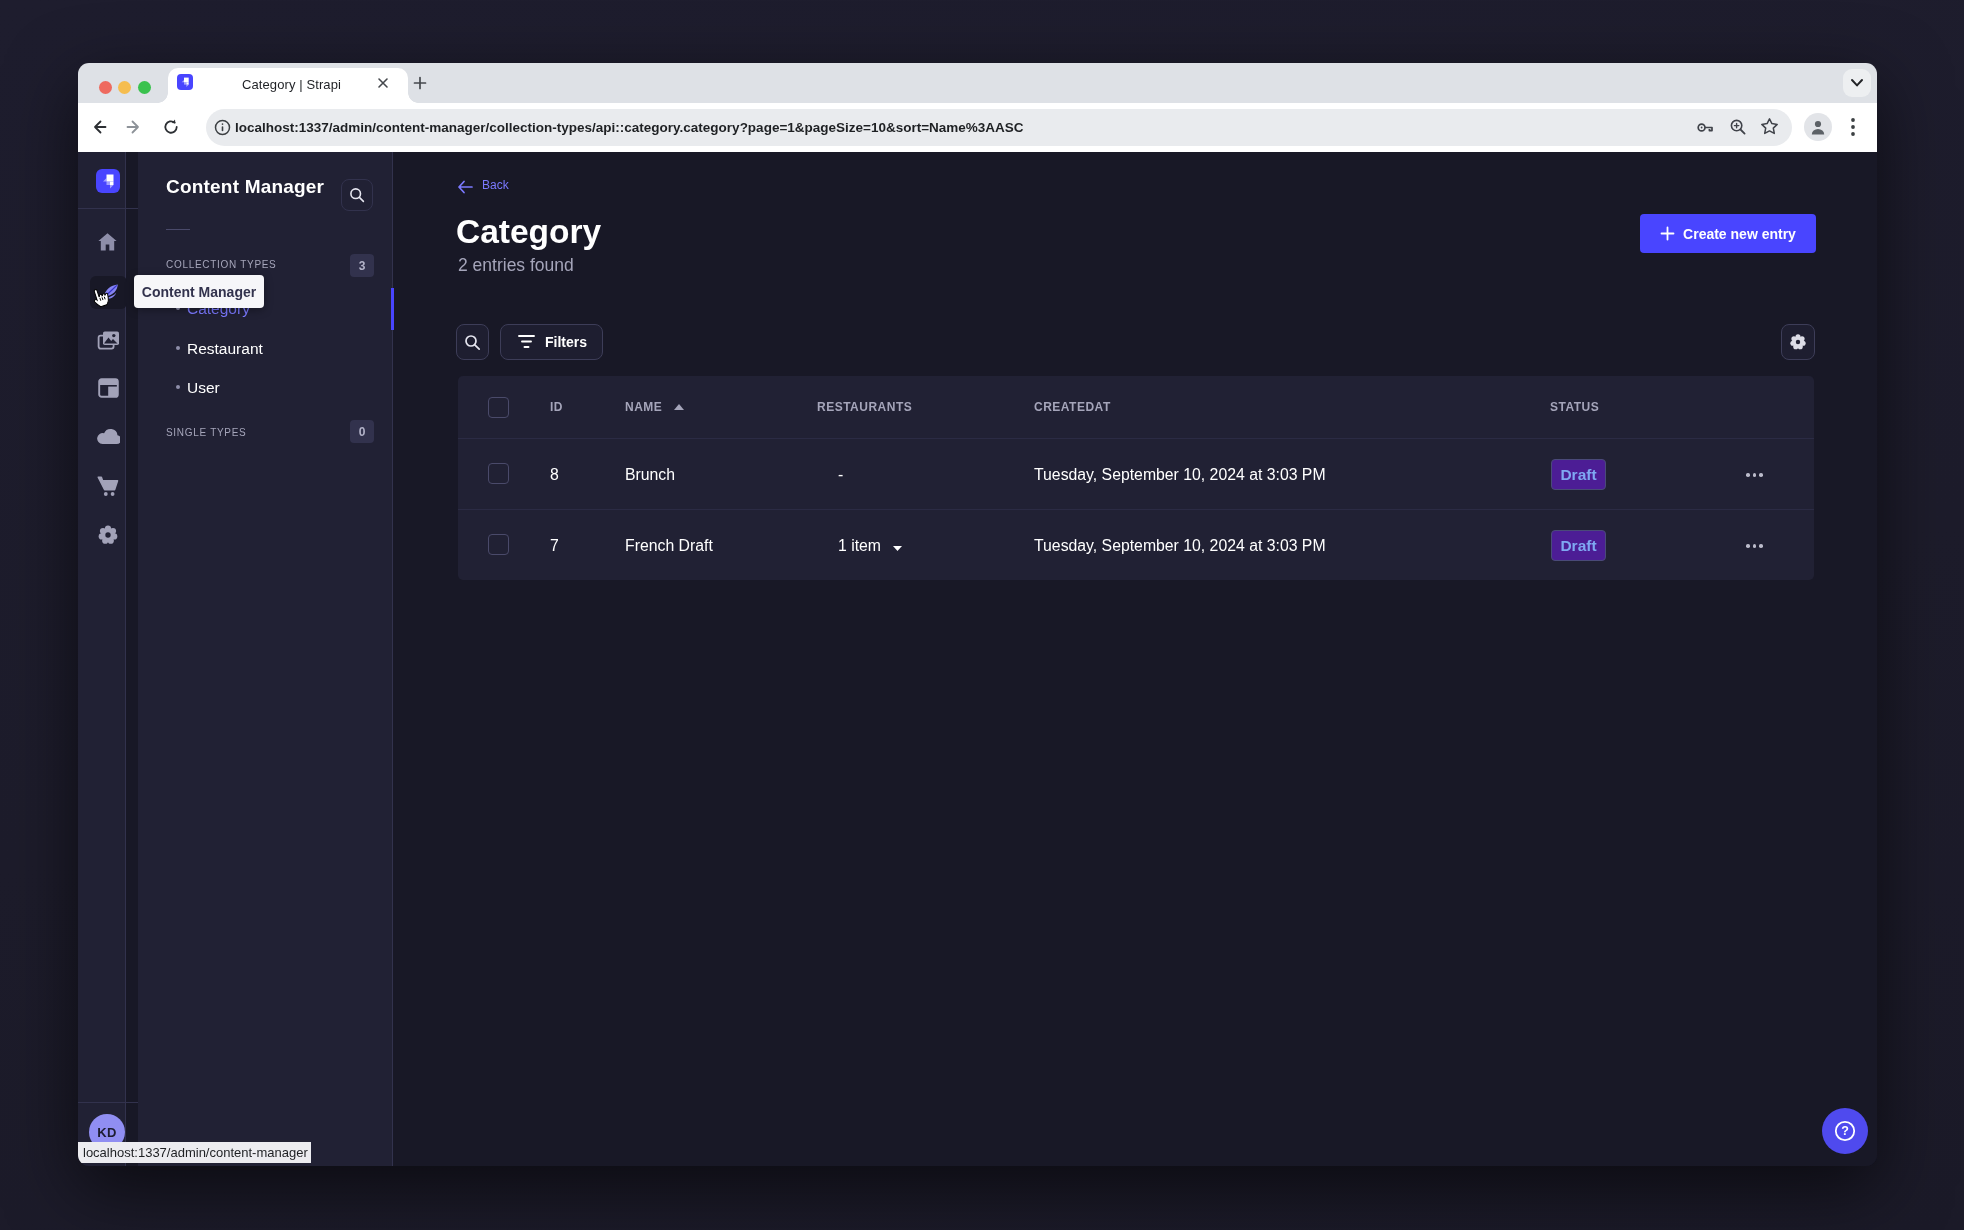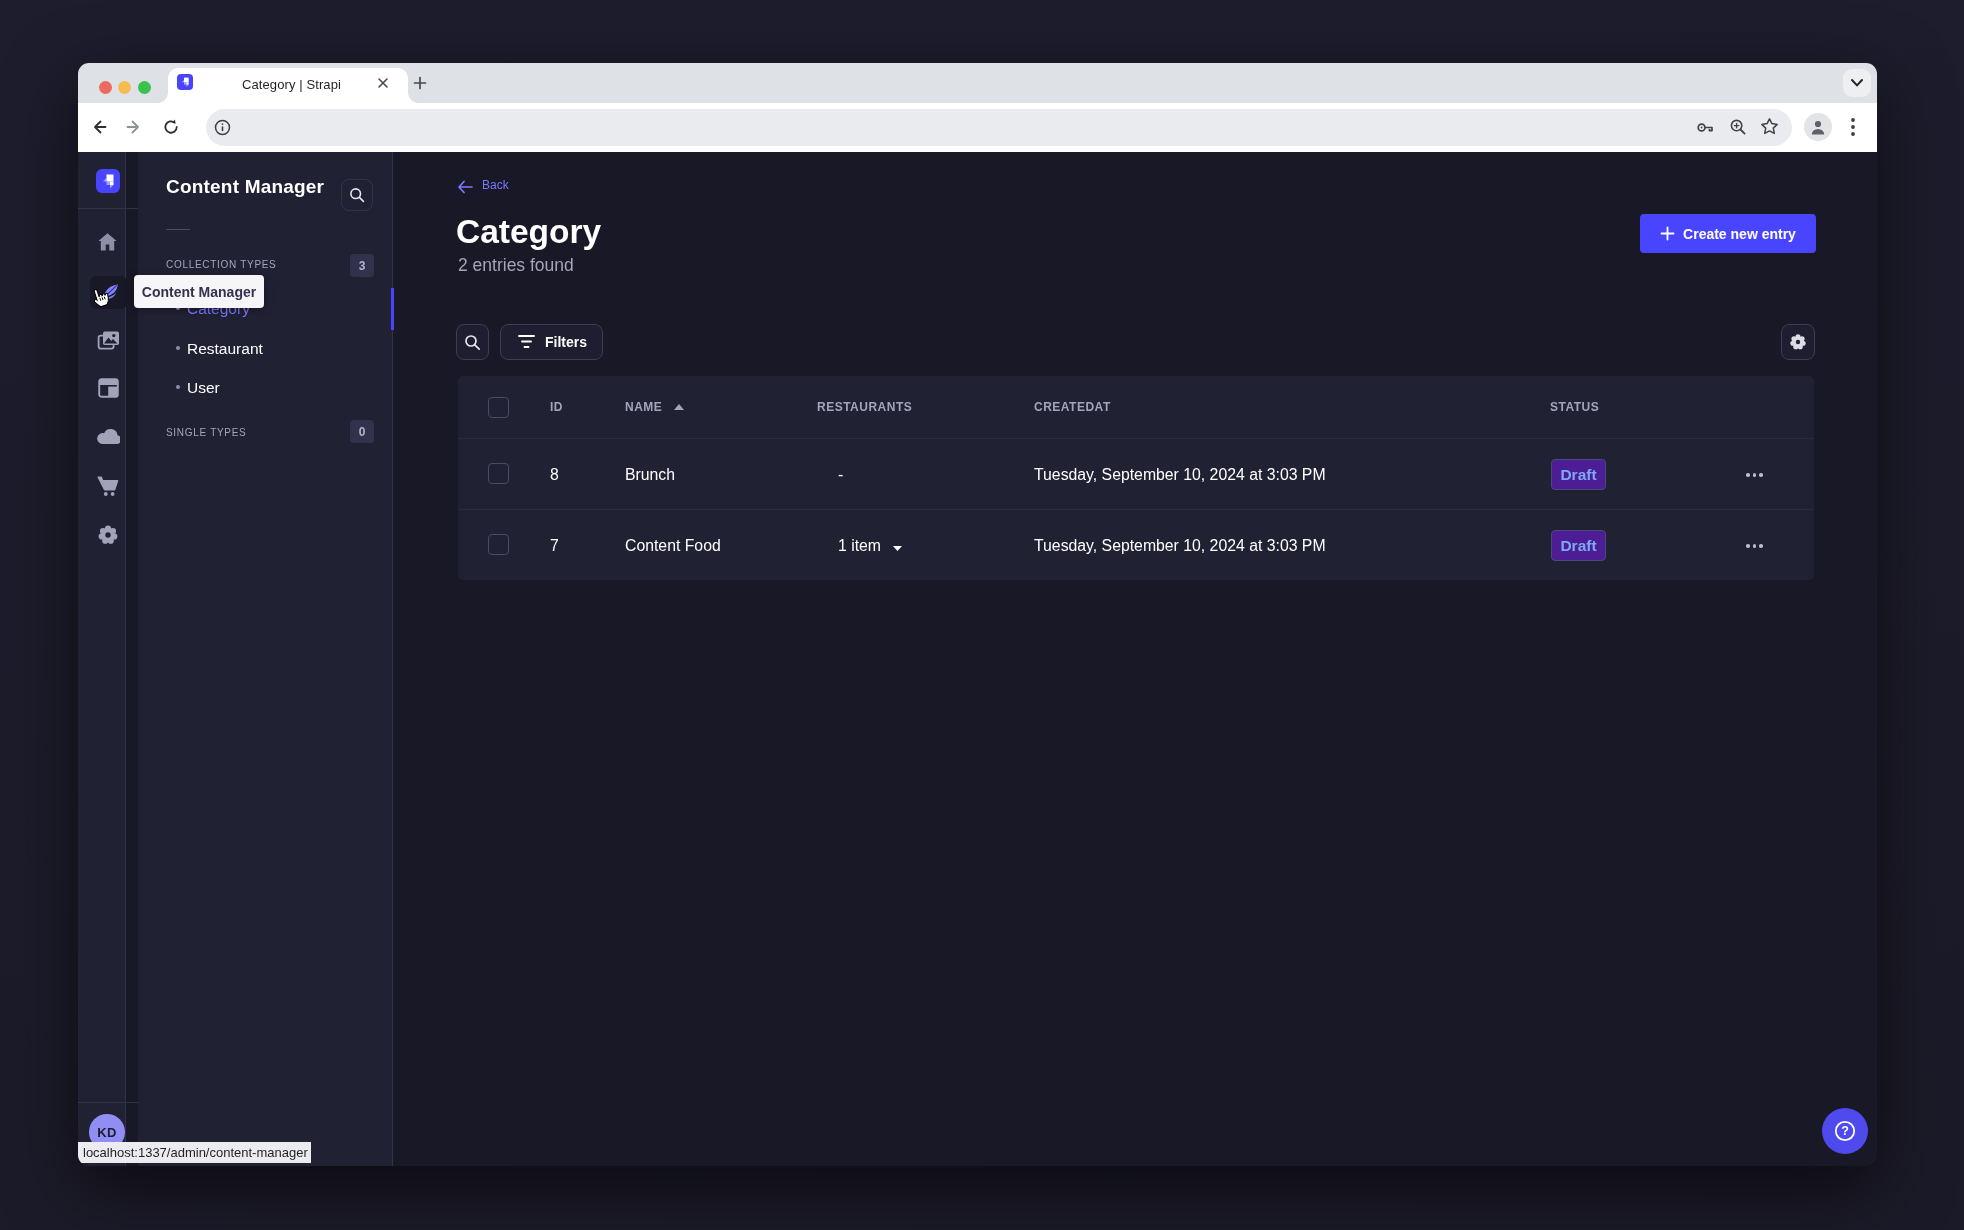--- a/index.html
+++ b/index.html
@@ -102,20 +102,21 @@
         <path d="M7 1.5 V12.5 M1.5 7 H12.5" stroke="#45484d" stroke-width="1.7" stroke-linecap="round"></path>
       </svg>
     <div id="chevbtn"></div>
     <svg style="left:1772px; top:15px;" width="14" height="10" viewBox="0 0 14 10">
         <path d="M2 2 L7 7.4 L12 2" stroke="#232528" stroke-width="2" fill="none" stroke-linecap="round" stroke-linejoin="round"></path>
       </svg>
   </div>
 
   <div id="urlrow">
     <div id="pill"></div>
+    <div id="urltext">localhost:1337/admin/content-manager/collection-types/api::category.category?page=1&amp;pageSize=10&amp;sort=Name%3AASC</div>
     <svg style="left:12px; top:15px;" width="18" height="18" viewBox="0 0 18 18">
         <path d="M10.5 3.5 L5 9 L10.5 14.5 M5 9 H15.5" stroke="#2c2f33" stroke-width="1.8" fill="none" stroke-linecap="round" stroke-linejoin="round"></path>
       </svg>
     <svg style="left:47px; top:15px;" width="18" height="18" viewBox="0 0 18 18">
         <path d="M7.5 3.5 L13 9 L7.5 14.5 M13 9 H2.5" stroke="#8d9298" stroke-width="1.8" fill="none" stroke-linecap="round" stroke-linejoin="round"></path>
       </svg>
     <svg style="left:84px; top:15px;" width="18" height="18" viewBox="0 0 18 18">
         <path d="M14.7 9 A5.7 5.7 0 1 1 12.6 4.6" stroke="#2c2f33" stroke-width="1.8" fill="none" stroke-linecap="round"></path>
         <path d="M13 1.6 L13.4 5.3 L9.8 5.0 Z" fill="#2c2f33"></path>
       </svg>
@@ -282,21 +283,21 @@
       <div class="cell" style="left:576px; top:90px;">Tuesday, September 10, 2024 at 3:03 PM</div>
       <div class="draft" style="top:83px;">Draft</div>
       <div class="dots" style="top:97px;">
           <div style="left:0;"></div>
           <div style="left:6.5px;"></div>
           <div style="left:13px;"></div>
         </div>
       <div class="rowline" style="top:133px;"></div>
       <div class="cbx" style="top:158px;"></div>
       <div class="cell" style="left:92px; top:161px;">7</div>
-      <div class="cell" style="left:167px; top:161px;">Content Food</div>
+      <div class="cell" style="left:167px; top:161px;">French Draft</div>
       <div class="cell" style="left:380px; top:161px;">1 item</div>
       <svg style="left:434px; top:169px;" width="11" height="7" viewBox="0 0 11 7">
           <path d="M1 1 L5.5 6 L10 1 Z" fill="#fff"></path>
         </svg>
       <div class="cell" style="left:576px; top:161px;">Tuesday, September 10, 2024 at 3:03 PM</div>
       <div class="draft" style="top:154px;">Draft</div>
       <div class="dots" style="top:168px;">
           <div style="left:0;"></div>
           <div style="left:6.5px;"></div>
           <div style="left:13px;"></div>

